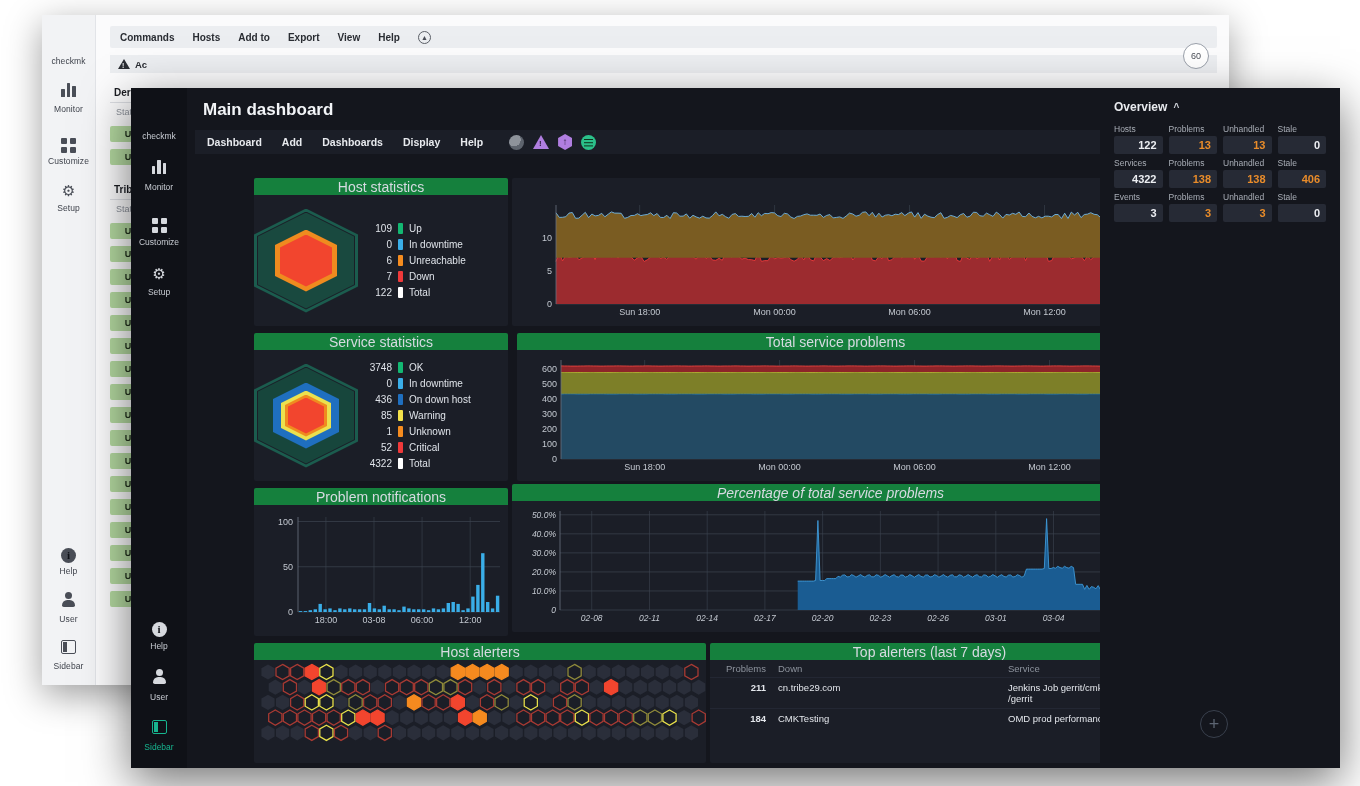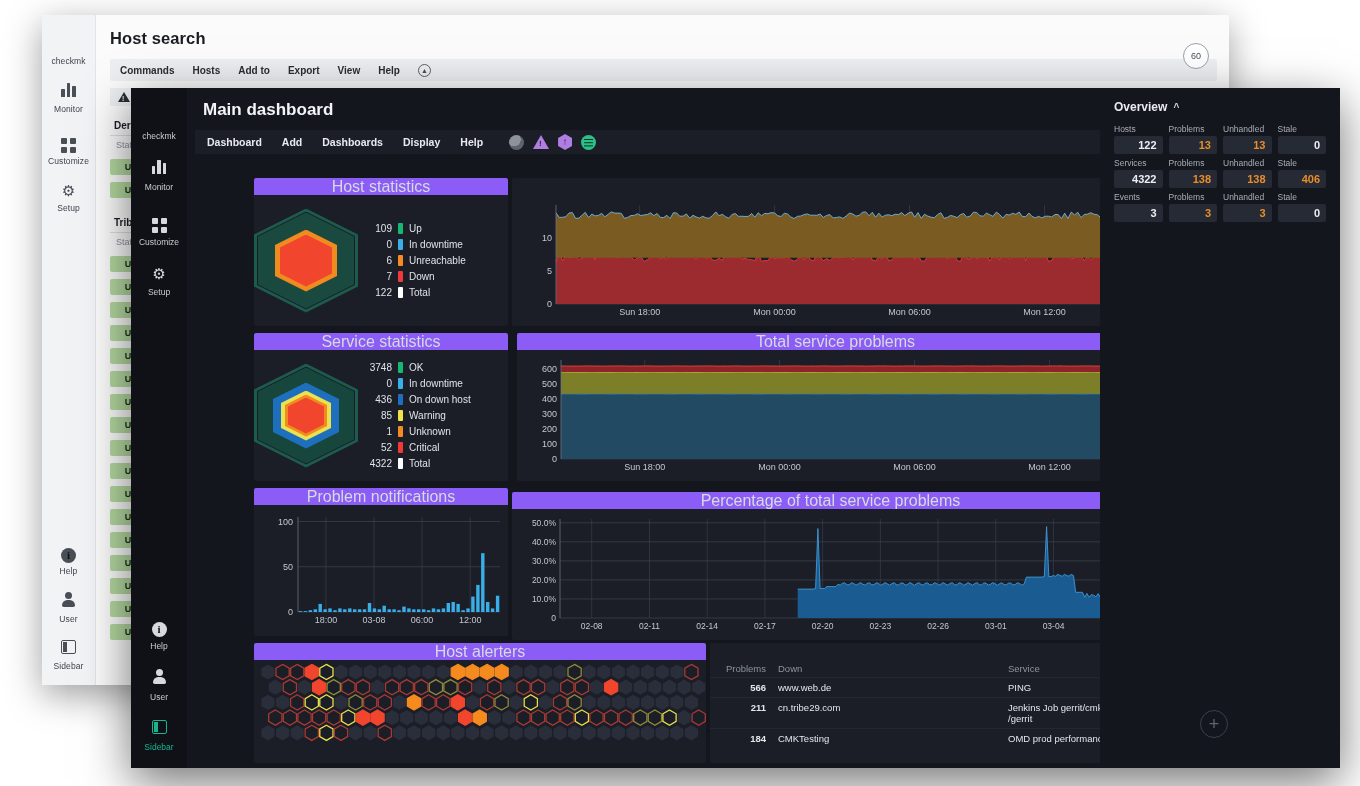--- a/index.html
+++ b/index.html
@@ -120,22 +120,22 @@
   .fg-ico.hexp i {display:block;width:100%;height:100%;background:#b07ee0;clip-path: polygon(50% 0%, 100% 25%, 100% 75%, 50% 100%, 0% 75%, 0% 25%);}
   .fg-ico.hexp:after{content:"↑";position:absolute;left:50%;top:50%;transform:translate(-50%,-55%);color:#2b1a3c;font-size:10px;font-weight:700;}
   .fg-ico.green { background:#2bc08a; position:relative;}
   .fg-ico.green:after{content:"";position:absolute;left:3px;top:4px;right:3px;height:1.6px;background:#10331f;box-shadow:0 3.2px 0 #10331f, 0 6.4px 0 #10331f;}
 
   
   .dash { position:absolute; left:8px; top:90px; right:8px; bottom:0; }
 
   .panel { position: absolute; background: #1b1e27; border-radius: 2px; overflow:hidden; }
   .panel-hd {
-    height: 17px; background: #8b5cf6; color: #d6dae1;
-    font-size: 16px; display:flex; align-items:center; justify-content:center;
+    height: 17px; background: #15803d; color: #d6dae1;
+    font-size: 14px; display:flex; align-items:center; justify-content:center;
   }
   .panel-bd { position:absolute; left:0; right:0; top:17px; bottom:0; }
 
   
   .stats-wrap { display:flex; height:100%; align-items:center; }
   .stats-hexholder { width: 112px; display:flex; align-items:center; justify-content:center; }
   .stats-list { flex:1 1 auto; padding-right: 12px; }
   .stats-row { display:flex; align-items:center; justify-content:flex-end; gap:6px; font-size:10px; color:#dfe3e9; line-height:16px;}
   .stats-row .num { min-width:34px; text-align:right; }
   .swatch { width:5px; height:11px; border-radius:1px; display:inline-block; }
@@ -231,21 +231,20 @@
         <span class="person"><i class="h"></i><i class="b"></i></span>
         <div class="lbl">User</div>
       </div>
       <div class="bg-sb-item" style="padding-bottom:14px">
         <span class="sbicon"></span>
         <div class="lbl">Sidebar</div>
       </div>
     </div>
 
     <div class="bg-main">
-      <div class="bg-title">Host search</div>
 
       <div class="bg-menubar">
         <span class="mi">Commands</span>
         <span class="mi">Hosts</span>
         <span class="mi">Add to</span>
         <span class="mi">Export</span>
         <span class="mi">View</span>
         <span class="mi">Help</span>
         <span class="circ">▲</span>
       </div>
@@ -576,21 +575,21 @@
                 <rect x="222.2" y="79.9" width="3.4" height="27.1" fill="#3aaee8"></rect>
                 <rect x="227.1" y="48.2" width="3.4" height="58.8" fill="#3aaee8"></rect>
                 <rect x="232.0" y="97.0" width="3.4" height="10.0" fill="#3aaee8"></rect>
                 <rect x="236.9" y="103.4" width="3.4" height="3.6" fill="#3aaee8"></rect>
                 <rect x="241.9" y="90.7" width="3.4" height="16.3" fill="#3aaee8"></rect>
                 <line x1="44" x2="44" y1="12" y2="107" stroke="#6a7280" stroke-width="0.8"></line>
               </svg>
           </div>
         </div>
 
-        <div class="panel" style="left:317px; top:314px; width:637px; height:148px;">
+        <div class="panel" style="left:317px; top:306px; width:637px; height:148px;font-style:italic;">
           <div class="panel-hd">Percentage of total service problems</div>
           <div class="panel-bd">
             <svg class="chart" id="chart-percentage" viewBox="0 0 637 131" preserveAspectRatio="none">
                 <line x1="48" x2="631" y1="109" y2="109" stroke="#3d4550" stroke-width="0.7"></line>
                 <text x="44" y="112" text-anchor="end" class="axis-lbl sm">0</text>
                 <line x1="48" x2="631" y1="89.96153846153845" y2="89.96153846153845" stroke="#3d4550" stroke-width="0.7"></line>
                 <text x="44" y="92.96153846153845" text-anchor="end" class="axis-lbl sm">10.0%</text>
                 <line x1="48" x2="631" y1="70.92307692307692" y2="70.92307692307692" stroke="#3d4550" stroke-width="0.7"></line>
                 <text x="44" y="73.92307692307692" text-anchor="end" class="axis-lbl sm">20.0%</text>
                 <line x1="48" x2="631" y1="51.88461538461539" y2="51.88461538461539" stroke="#3d4550" stroke-width="0.7"></line>
@@ -778,35 +777,31 @@
                 <polygon points="379.0,65.2 385.6,69.0 385.6,76.6 379.0,80.4 372.4,76.6 372.4,69.0" fill="#2a2e3a" stroke="#2a2e3a" stroke-width="0"></polygon>
                 <polygon points="393.6,65.2 400.2,69.0 400.2,76.6 393.6,80.4 387.0,76.6 387.0,69.0" fill="#2a2e3a" stroke="#2a2e3a" stroke-width="0"></polygon>
                 <polygon points="408.2,65.2 414.8,69.0 414.8,76.6 408.2,80.4 401.6,76.6 401.6,69.0" fill="#2a2e3a" stroke="#2a2e3a" stroke-width="0"></polygon>
                 <polygon points="422.8,65.2 429.4,69.0 429.4,76.6 422.8,80.4 416.2,76.6 416.2,69.0" fill="#2a2e3a" stroke="#2a2e3a" stroke-width="0"></polygon>
                 <polygon points="437.4,65.2 444.0,69.0 444.0,76.6 437.4,80.4 430.8,76.6 430.8,69.0" fill="#2a2e3a" stroke="#2a2e3a" stroke-width="0"></polygon>
               </svg>
           </div>
         </div>
 
         <div class="panel" style="left:515px; top:465px; width:439px; height:120px;">
+          <div class="panel-hd">Top alerters (last 7 days)</div>
           <div class="panel-bd">
             <table class="ta-table">
               <thead>
                   <tr>
                 <th style="text-align:right">Problems</th>
                 <th>Down</th>
                 <th>Service</th>
               </tr>
                 </thead>
               <tbody id="ta-body">
-                  <tr>
-                    <td class="num">566</td>
-                    <td class="host">www.web.de</td>
-                    <td style="white-space: pre-line;">PING</td>
-                  </tr>
                   <tr>
                     <td class="num">211</td>
                     <td class="host">cn.tribe29.com</td>
                     <td style="white-space: pre-line;">Jenkins Job gerrit/cmk_ger
 /gerrit</td>
                   </tr>
                   <tr>
                     <td class="num">184</td>
                     <td class="host">CMKTesting</td>
                     <td style="white-space: pre-line;">OMD prod performance</td>

